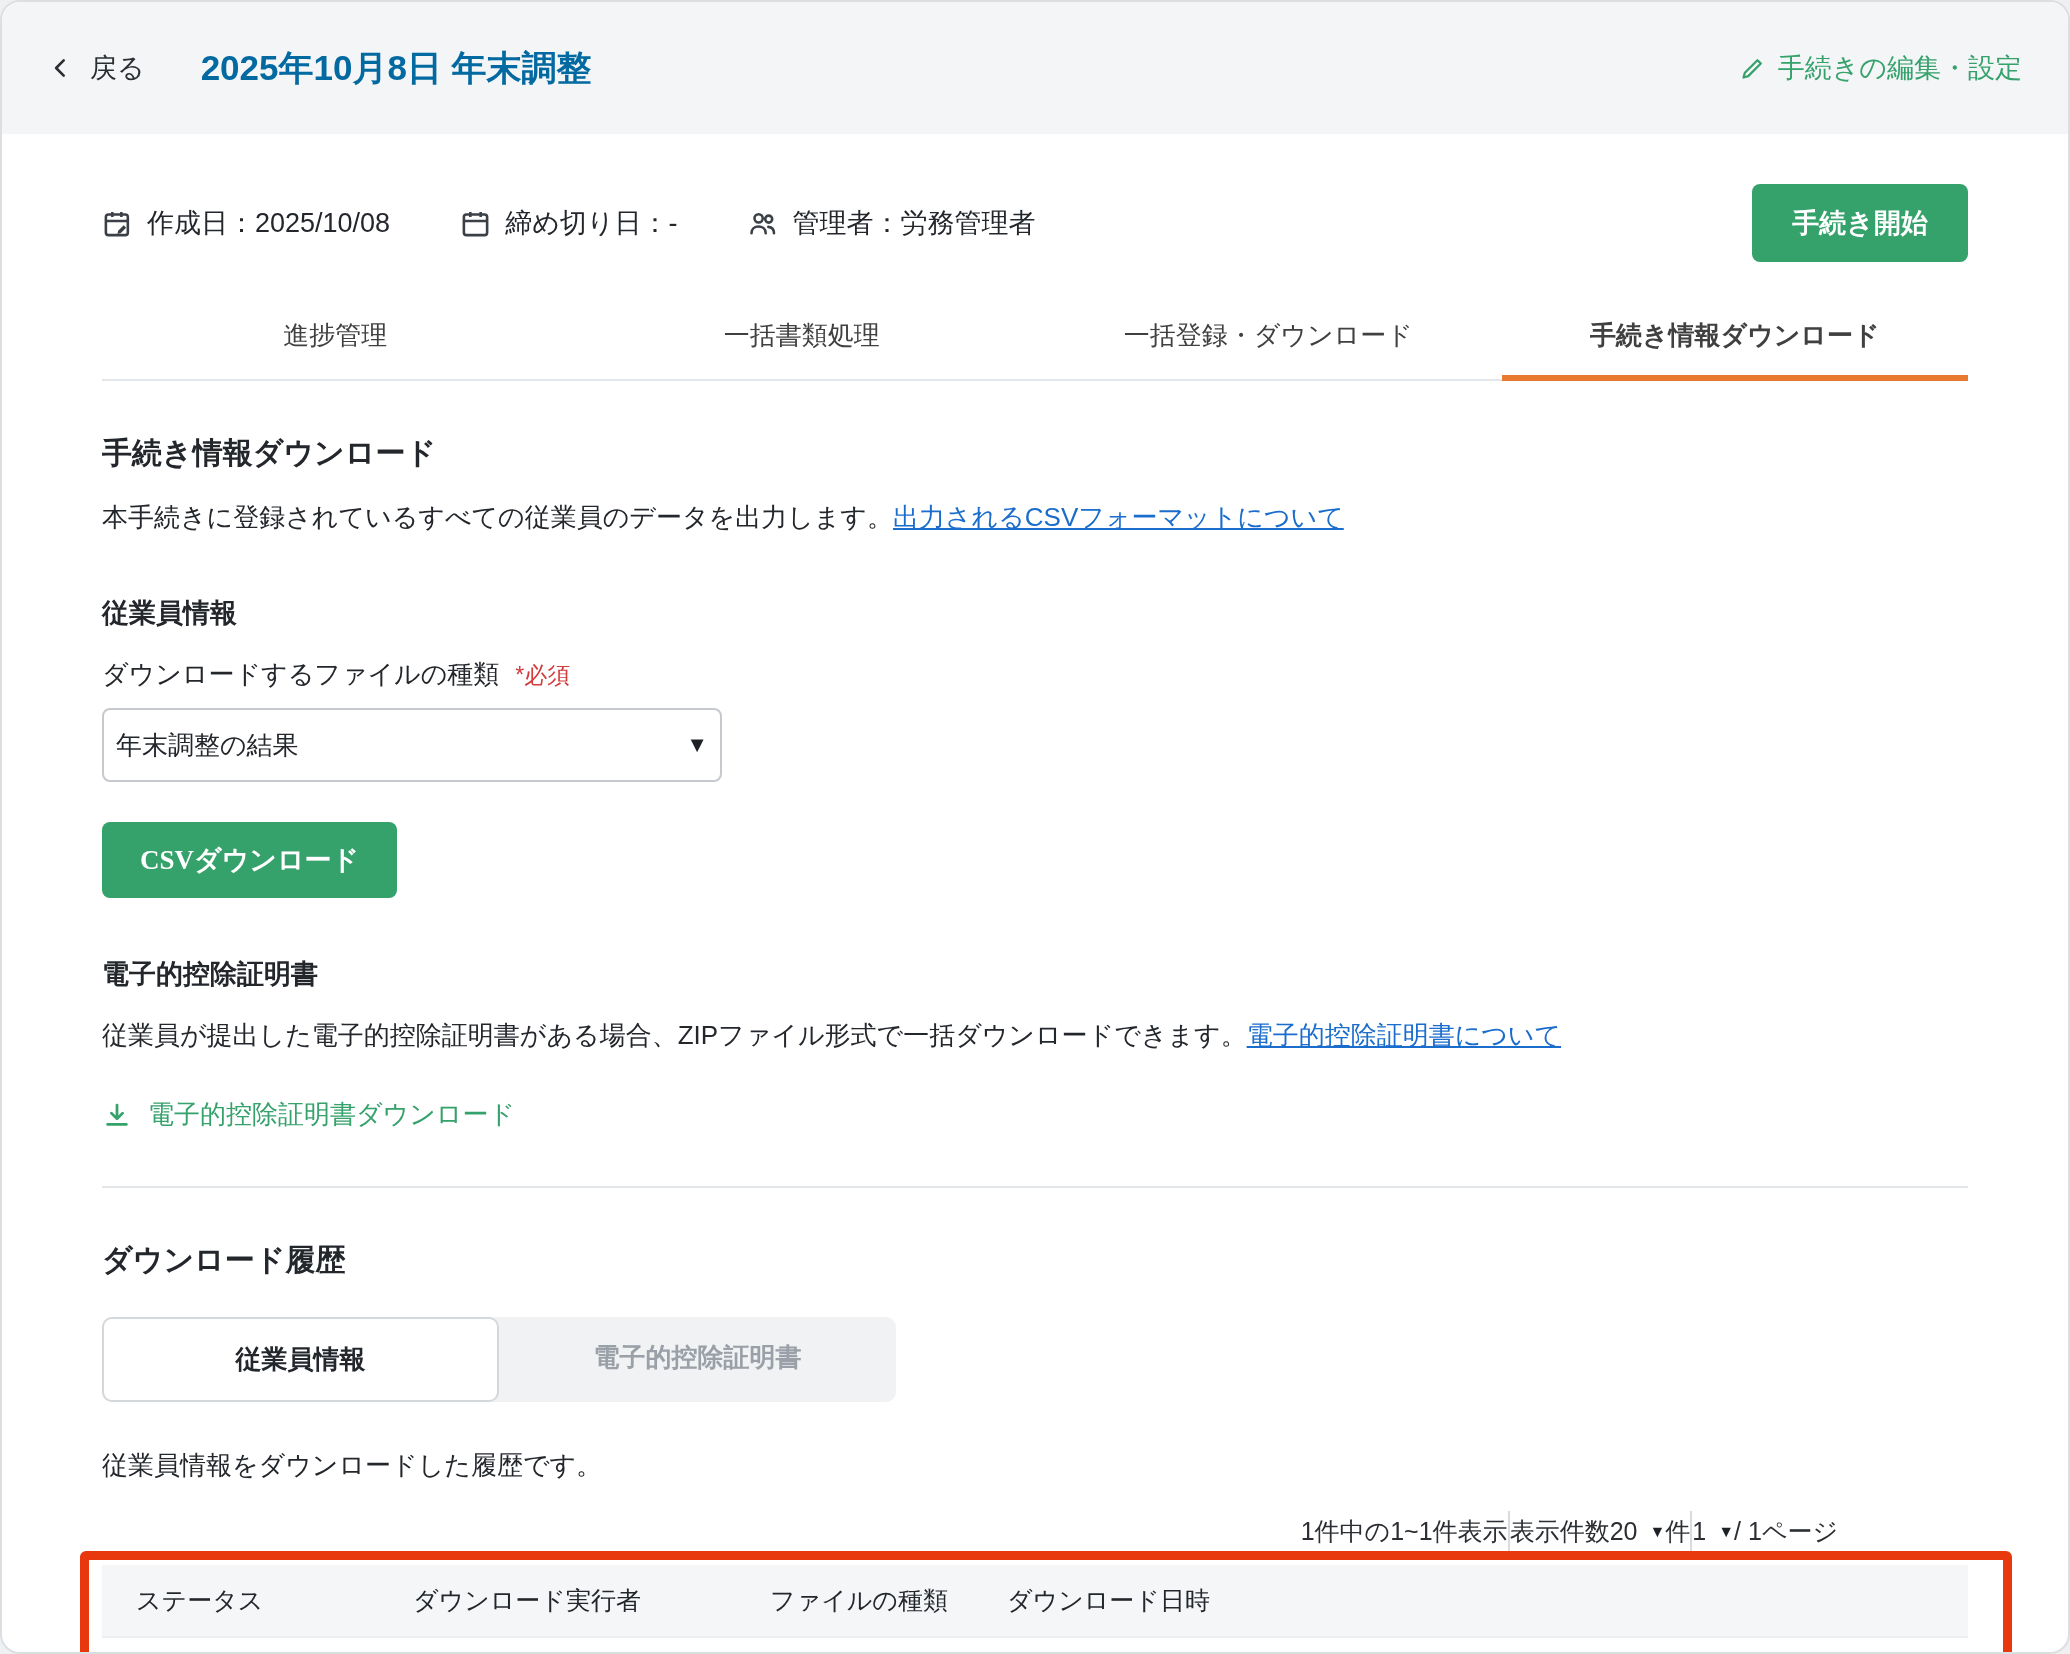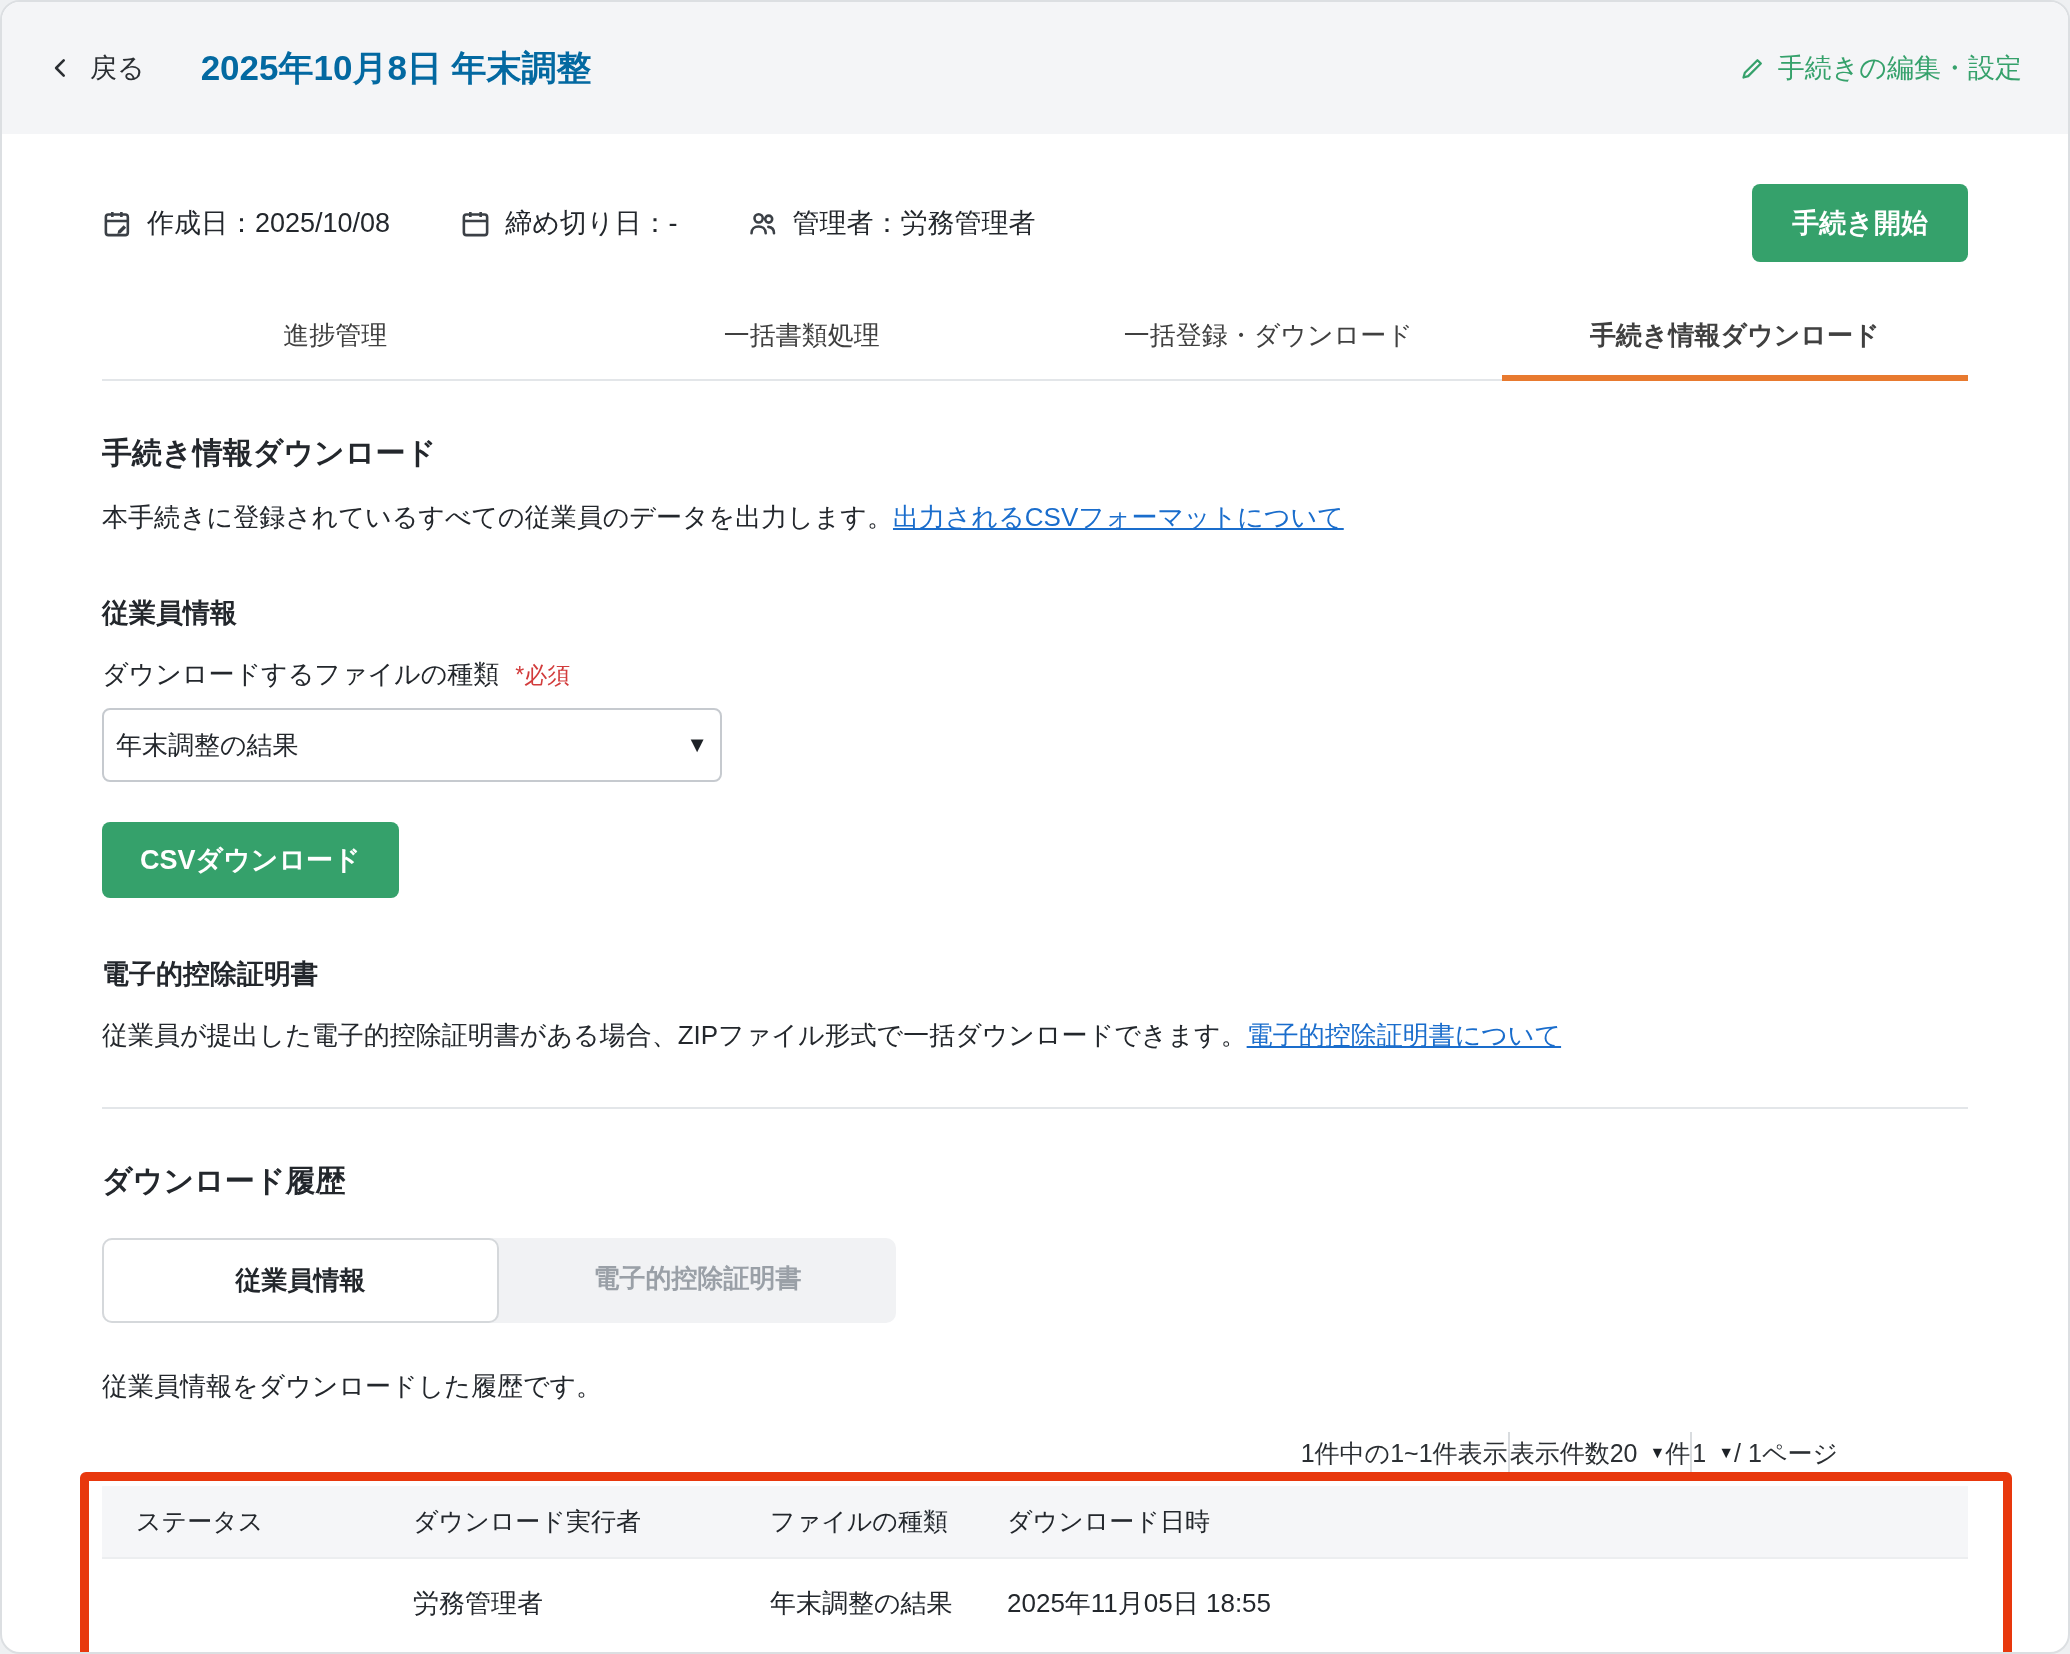--- a/index.html
+++ b/index.html
@@ -92,21 +92,21 @@
     width:620px; height:74px;
     border:2px solid #c6cacf; border-radius:8px;
     display:flex; align-items:center; justify-content:space-between;
     padding:0 12px; font-size:26px; background:#fff; cursor:pointer;
   }
   .select .caret-big{font-size:22px; color:#1d2126;}
   .csv-btn{
     margin-top:40px;
     background:var(--green); color:#fff;
     font-size:27px; font-weight:bold;
-    font-family:Liberation Sans, sans-serif;
+    font-family:Liberation Serif, serif;
     border:none; border-radius:8px;
     height:76px; padding:16px 38px; cursor:pointer;
     display:block;
   }
   .dl-link{
     margin-top:42px;
     display:inline-flex; align-items:center; gap:16px;
     color:var(--green); font-size:26px; cursor:pointer;
   }
   .divider{margin-top:52px; border:none; border-top:2px solid var(--border);}
@@ -243,20 +243,28 @@
     <div class="select">
       <span>年末調整の結果</span>
       <span class="caret-big">▼</span>
     </div>
     <button class="csv-btn">CSVダウンロード</button>
 
     <h3 class="sub">電子的控除証明書</h3>
     <p class="desc">
       <span>従業員が提出した電子的控除証明書がある場合、ZIPファイル形式で一括ダウンロードできます。</span><a class="blue">電子的控除証明書について</a>
     </p>
+    <div class="dl-link">
+      <span class="icon">
+        <svg viewBox="0 0 24 24" width="30" height="30" fill="none" stroke="currentColor" stroke-width="2.2" stroke-linecap="round" stroke-linejoin="round">
+            <path d="M12 4v10M7.5 10.5L12 15l4.5-4.5M4.5 19.5h15"></path>
+          </svg>
+      </span>
+      <span>電子的控除証明書ダウンロード</span>
+    </div>
 
     <hr class="divider">
 
     
     <h2 class="sec">ダウンロード履歴</h2>
     <div class="toggle">
       <div class="seg active">従業員情報</div>
       <div class="seg">電子的控除証明書</div>
     </div>
     <p class="hist-desc">従業員情報をダウンロードした履歴です。</p>

